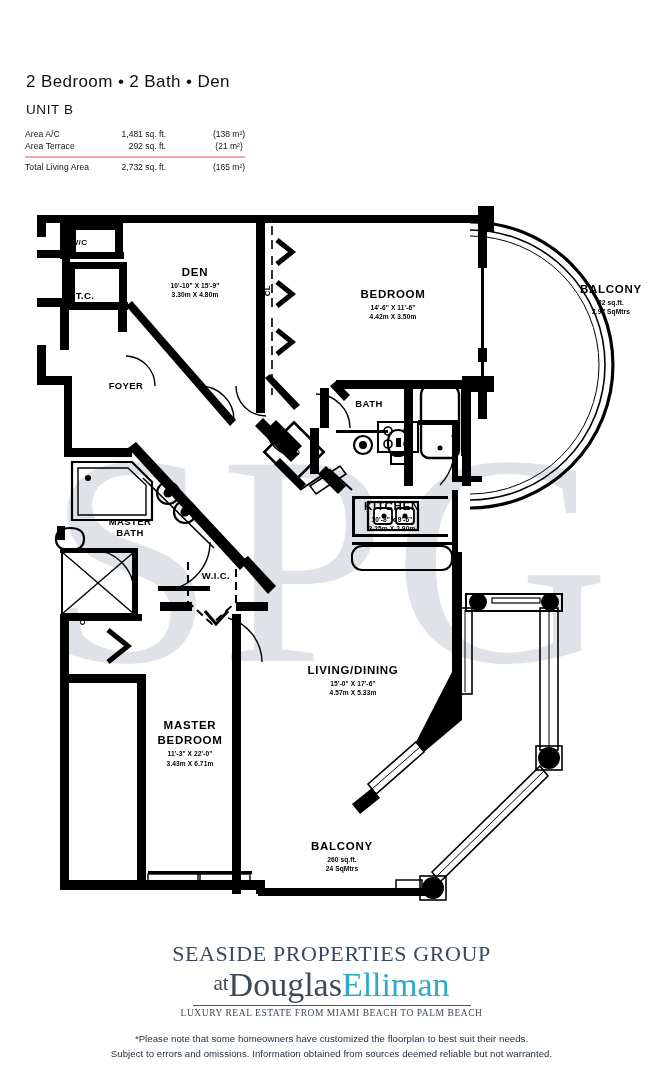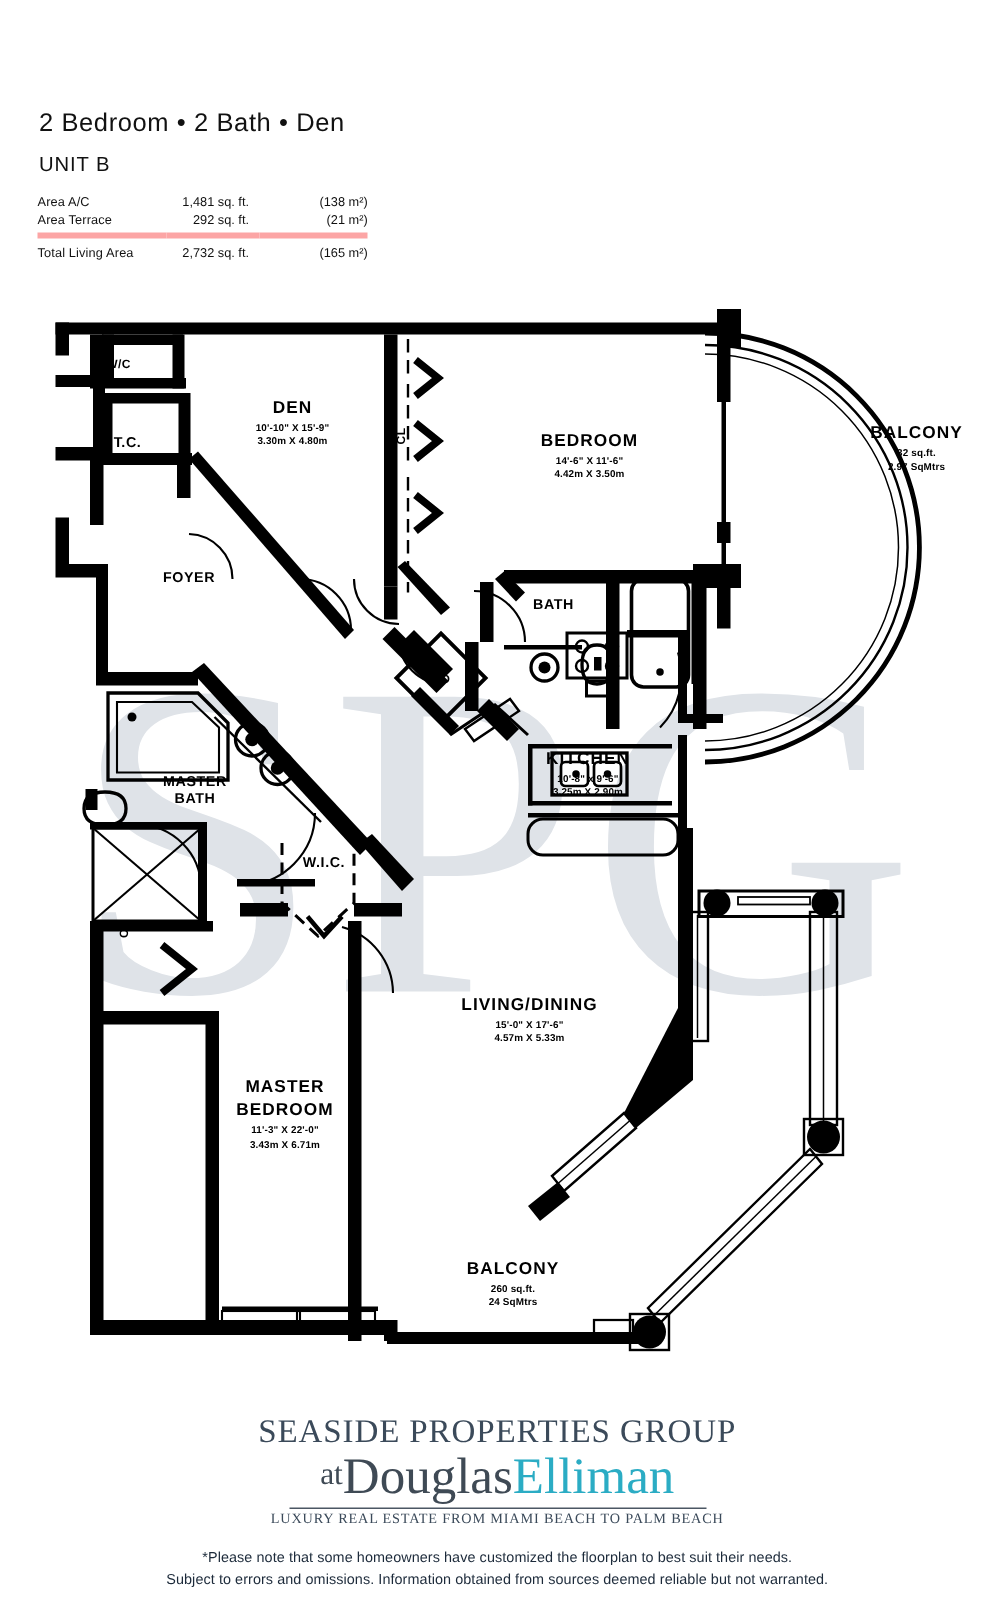--- a/index.html
+++ b/index.html
@@ -21,22 +21,22 @@
     position:absolute; left:26px; top:102px;
     font-size:13.5px; font-weight:400; letter-spacing:.6px; color:#111;
   }
   .area-tbl {
     position:absolute; left:25px; top:128px;
     font-size:8.5px; color:#111; border-collapse:collapse;
   }
   .area-tbl td { padding:1px 0; white-space:nowrap; vertical-align:bottom; }
   .area-tbl td.lbl { width:86px; letter-spacing:.1px; }
   .area-tbl td.val { width:62px; text-align:right; padding-right:7px; }
-  .area-tbl td.met { width:46px; text-align:right;padding-left:40px; }
-  .area-tbl tr.total td { border-top:4px solid #fca5a5; padding-top:4px; }
+  .area-tbl td.met { width:46px; text-align:center;padding-left:40px; }
+  .area-tbl tr.total td { border-top:2px solid #fca5a5; padding-top:4px; }
   .area-tbl tr.gap td { height:5px; padding:0; border:0; }
 
   
   .wm {
     position:absolute; left:0; top:395px; width:663px; height:330px;
     font-family:"Liberation Serif", serif;
     font-size:300px; color:#dfe3e8; letter-spacing:6px;
     text-align:center; line-height:330px; user-select:none; z-index:1;
   }
 

